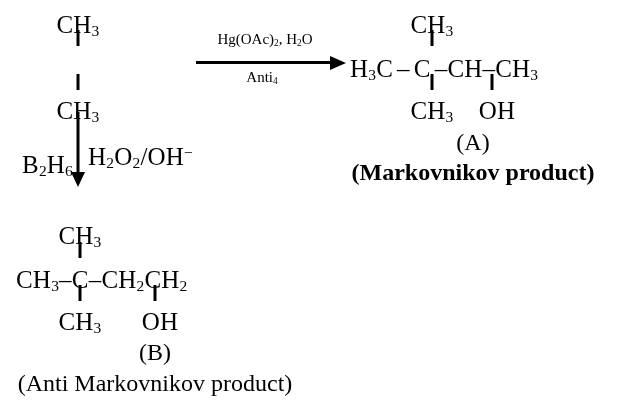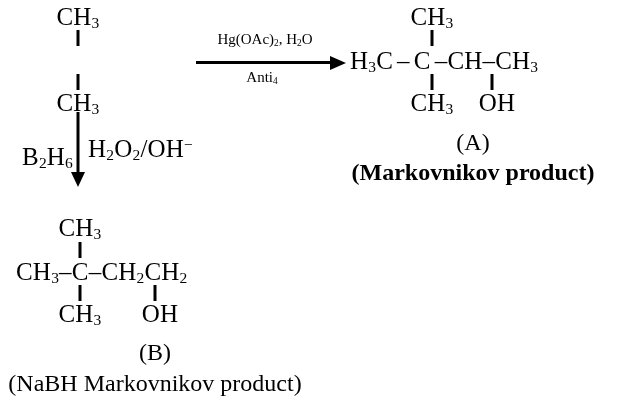--- a/index.html
+++ b/index.html
@@ -20,20 +20,21 @@
   .txt {
     position: absolute;
     white-space: nowrap;
     line-height: 1;
     color: #000;
   }
   
   .formula {
     font-size: 25px;
     letter-spacing: 0.2px;
+    margin-top: 8px;
   }
   .formula sub {
     font-size: 0.62em;
     vertical-align: -0.22em;
     line-height: 0;
   }
   .formula sup {
     font-size: 0.62em;
     vertical-align: 0.45em;
     line-height: 0;
@@ -136,15 +137,15 @@
 
   <div class="txt formula" style="left:16px; top:259px;"><span>CH</span><sub>3</sub><span>–</span><span>C</span><span>–</span><span>CH</span><sub>2</sub><span>CH</span><sub>2</sub></div>
 
   <div class="vbond" style="left:80px; top:285px; height:16px;"></div>
   <div class="vbond" style="left:155px; top:285px; height:16px;"></div>
 
   <div class="txt formula center" style="left:80px; top:301px;"><span>CH</span><sub>3</sub></div>
   <div class="txt formula center" style="left:160px; top:301px;"><span>OH</span></div>
 
   <div class="txt caption center" style="left:155px; top:340px;">(B)</div>
-  <div class="txt caption center" style="left:155px; top:371px;">(NaBH Markovnikov product)</div>
+  <div class="txt caption center" style="left:155px; top:371px;">(Anti Markovnikov product)</div>
 
 </div>
 
 </body></html>

